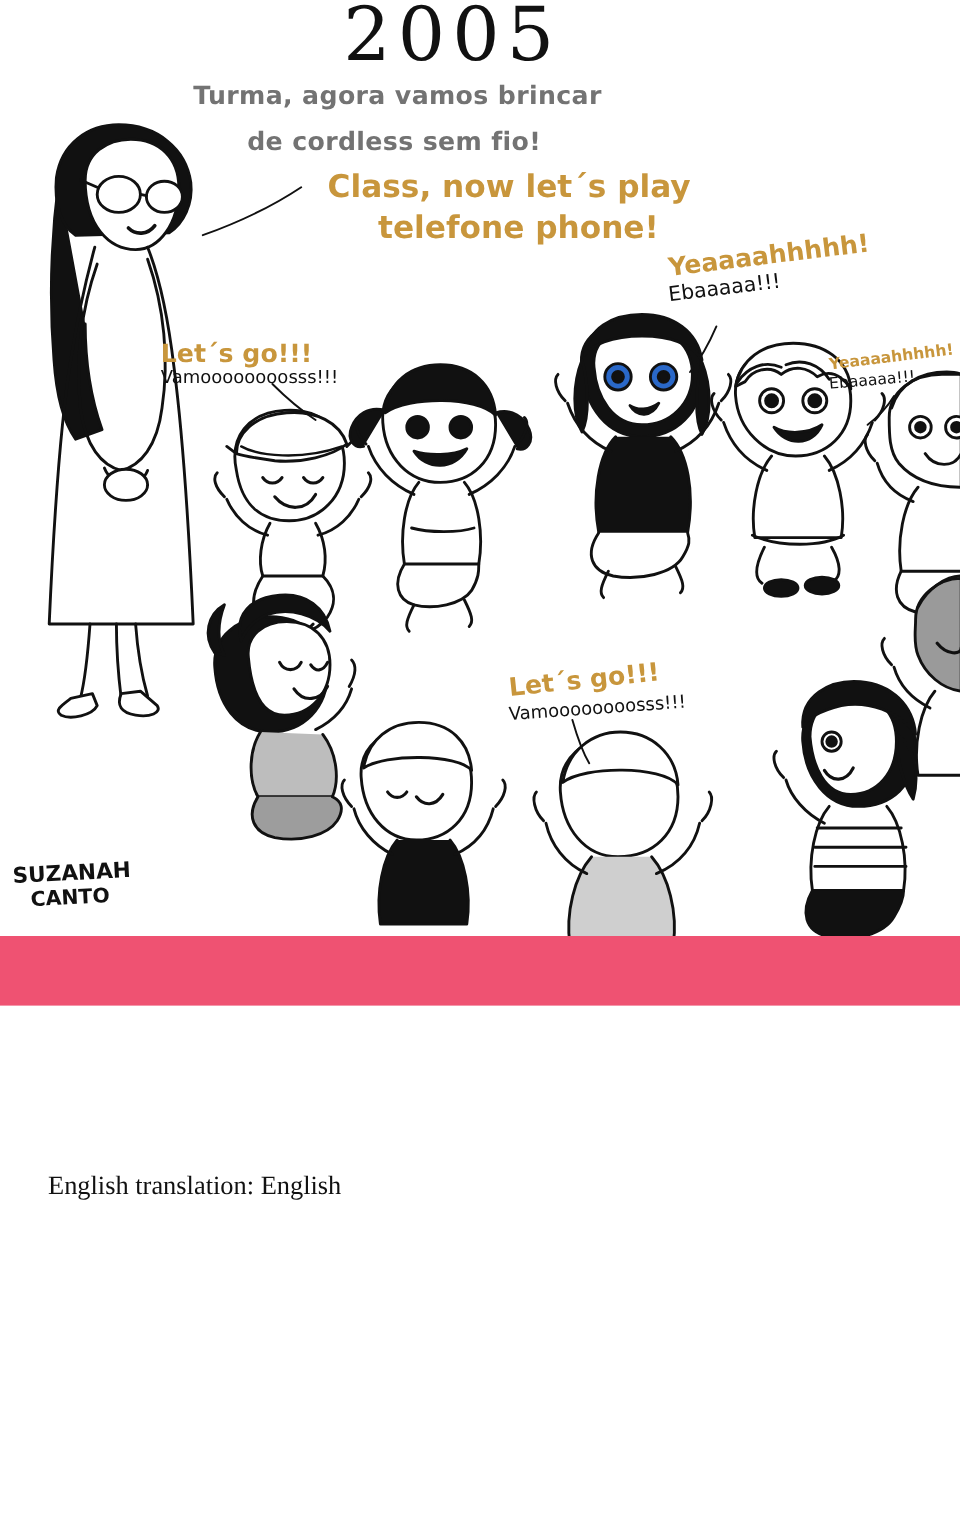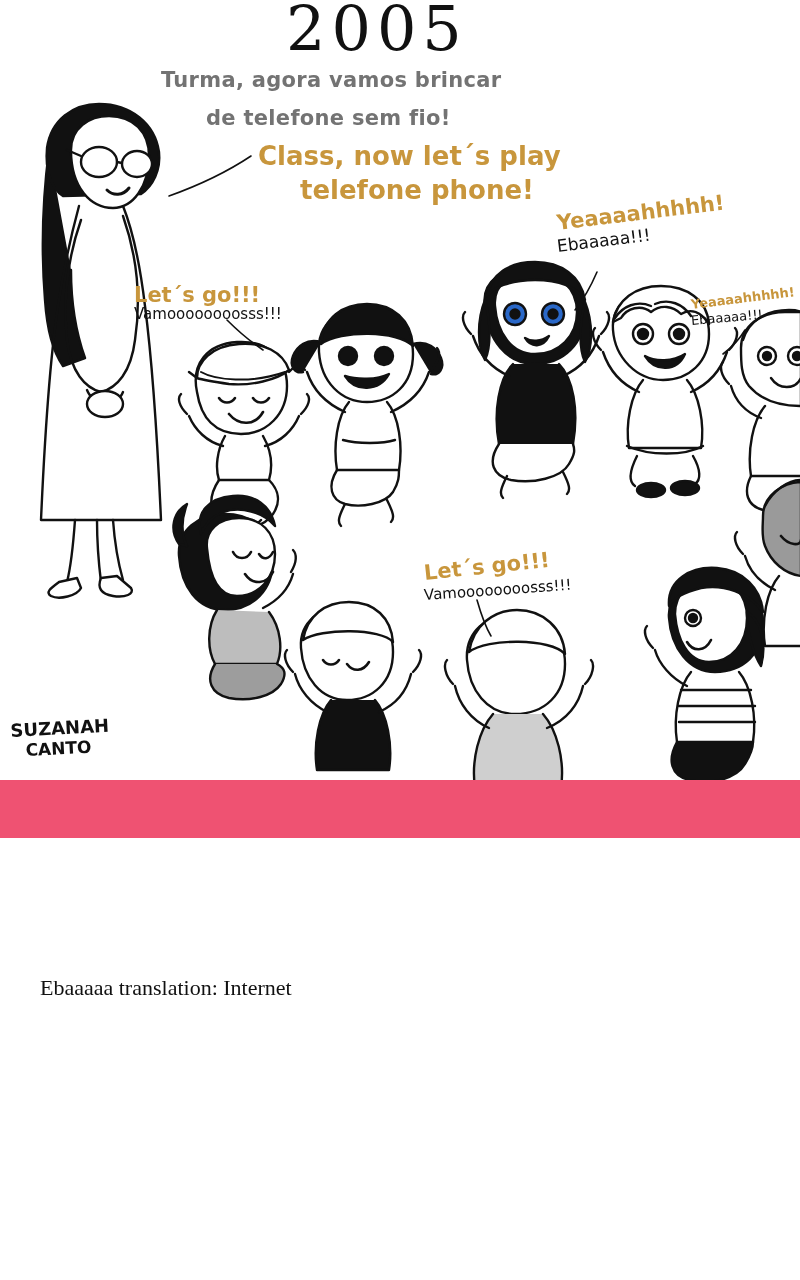--- a/index.html
+++ b/index.html
@@ -42,20 +42,21 @@
     letter-spacing: .3px;
   }
   .pt-1 { left: 160px; top: 68px; }
   .pt-2 { left: 205px; top: 106px; }
   .en-line {
     position: absolute;
     font-family: "DejaVu Sans", sans-serif;
     color: #c8963c;
     font-size: 26px;
     font-weight: 700;
+    margin-left: 15px;
   }
   .en-1 { left: 257px; top: 141px; }
   .en-2 { left: 299px; top: 175px; }
 
   
   .bub {
     position: absolute;
     white-space: nowrap;
   }
   .bub .en {
@@ -303,21 +304,21 @@
       <path d="M226 320 C236 330 250 342 262 350" stroke-width="1.6"></path>
       <path d="M596 272 C590 286 582 300 574 310" stroke-width="1.6"></path>
       <path d="M476 600 C480 614 484 626 490 636" stroke-width="1.6"></path>
       <path d="M744 330 C738 340 730 348 722 354" stroke-width="1.6"></path>
     </g>
   </svg>
 
   <div class="year">2005</div>
 
   <div class="pt-line pt-1">Turma, agora vamos brincar</div>
-  <div class="pt-line pt-2">de telefone sem fio!</div>
+  <div class="pt-line pt-2">de cordless sem fio!</div>
   <div class="en-line en-1">Class, now let´s play</div>
   <div class="en-line en-2">telefone phone!</div>
 
   <div class="bub bub-a">
     <span class="en">Let´s go!!!</span>
     <span class="pt">Vamoooooooosss!!!</span>
   </div>
 
   <div class="bub bub-b">
     <span class="en">Yeaaaahhhhh!</span>
@@ -335,13 +336,13 @@
   </div>
 
   <div class="signature">
     <span class="l1">SUZANAH</span>
     <span class="l2">CANTO</span>
   </div>
 </div>
 
 <div class="pink-bar"></div>
 
-<div class="credit">Ebaaaaa translation: Internet</div>
+<div class="credit">English translation: English</div>
 
 </body></html>

